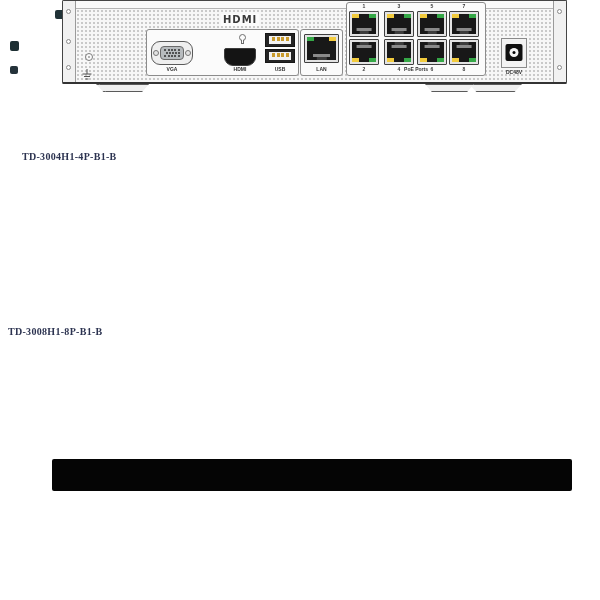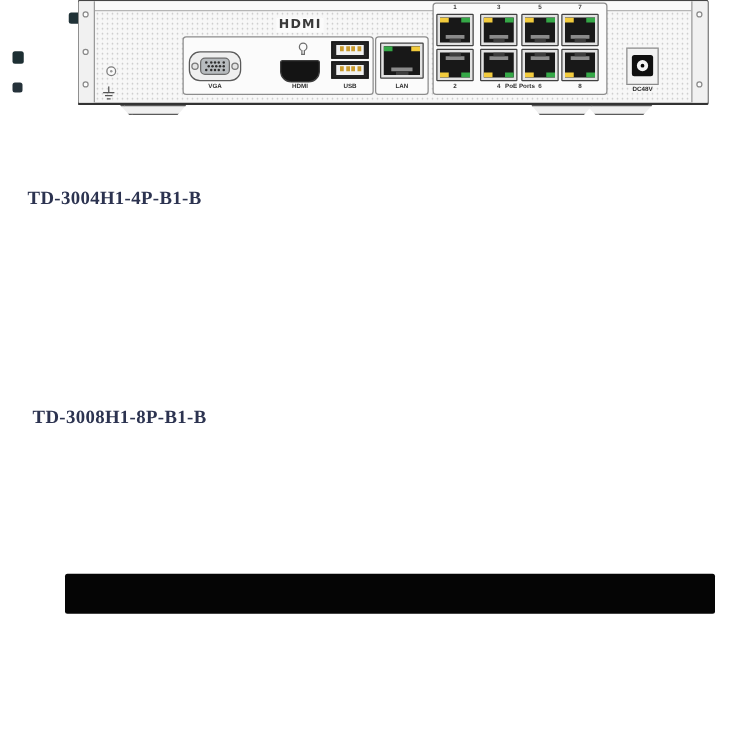--- a/index.html
+++ b/index.html
@@ -3,21 +3,21 @@
 <meta charset="utf-8">
 <style>
   html,body{margin:0;padding:0;background:#fff;}
   .stage{position:relative;width:600px;height:600px;background:#ffffff;overflow:hidden;
          font-family:"Liberation Sans",sans-serif;}
 
   
   .mark{position:absolute;border-radius:2px;background:#203237;}
 
   
-  .model{position:absolute;font-family:"Liberation Serif",serif;font-size:15px;
+  .model{position:absolute;font-family:"Liberation Serif",serif;font-size:10px;
          font-weight:600;color:#2c3350;letter-spacing:.3px;line-height:1;}
 
   
   .chassis{position:absolute;left:62px;width:505px;height:84px;background:#f7f7f7;
            border:1px solid #454545;border-bottom:2px solid #333;box-sizing:border-box;
            border-radius:2px;}
   .top-strip{position:absolute;left:12px;right:12px;top:0;height:7px;background:#fafafa;
              border-bottom:1px solid #b5b5b5;}
   .mesh{position:absolute;left:12px;right:12px;top:7px;bottom:0;
         background-image:radial-gradient(#c7c7c7 .7px,transparent .85px);
@@ -251,21 +251,21 @@
             </div>
       </div>
         </div>
     </div>
     <span class="plabel" style="left:430px;top:70px;width:38px;">VGA</span>
 
     <div class="foot" style="left:33px;width:53px;"></div>
     <div class="foot" style="left:406px;width:53px;"></div>
   </div>
 
-  <div class="model" style="left:26px;top:327px;text-align:center;">TD-3008H1-8P-B1-B</div>
+  <div class="model" style="left:8px;top:327px;text-align:center;">TD-3008H1-8P-B1-B</div>
 
   <div class="chassis" id="dev2">
     <div class="top-strip"></div>
     <div class="mesh"></div>
     <div class="cap left">
       <span class="screw" style="left:3px;top:8px;"></span>
       <span class="screw" style="left:3px;top:38px;"></span>
       <span class="screw" style="left:3px;top:64px;"></span>
     </div>
     <div class="cap right">

